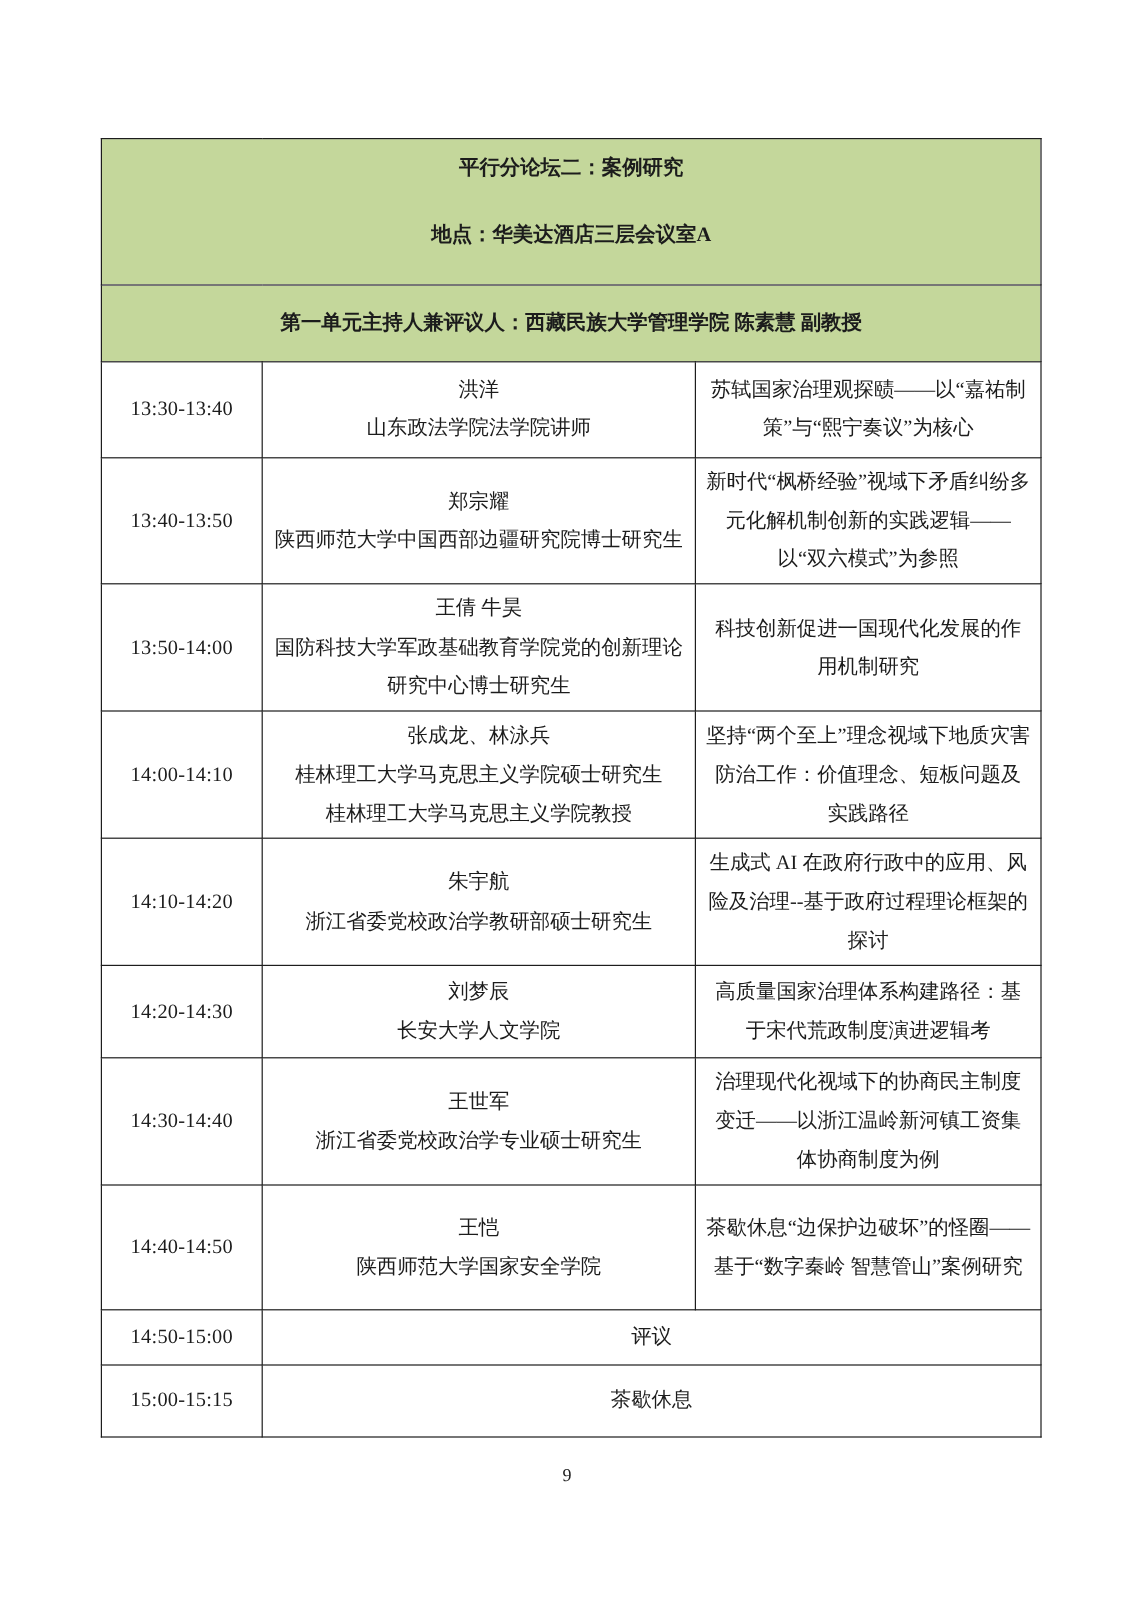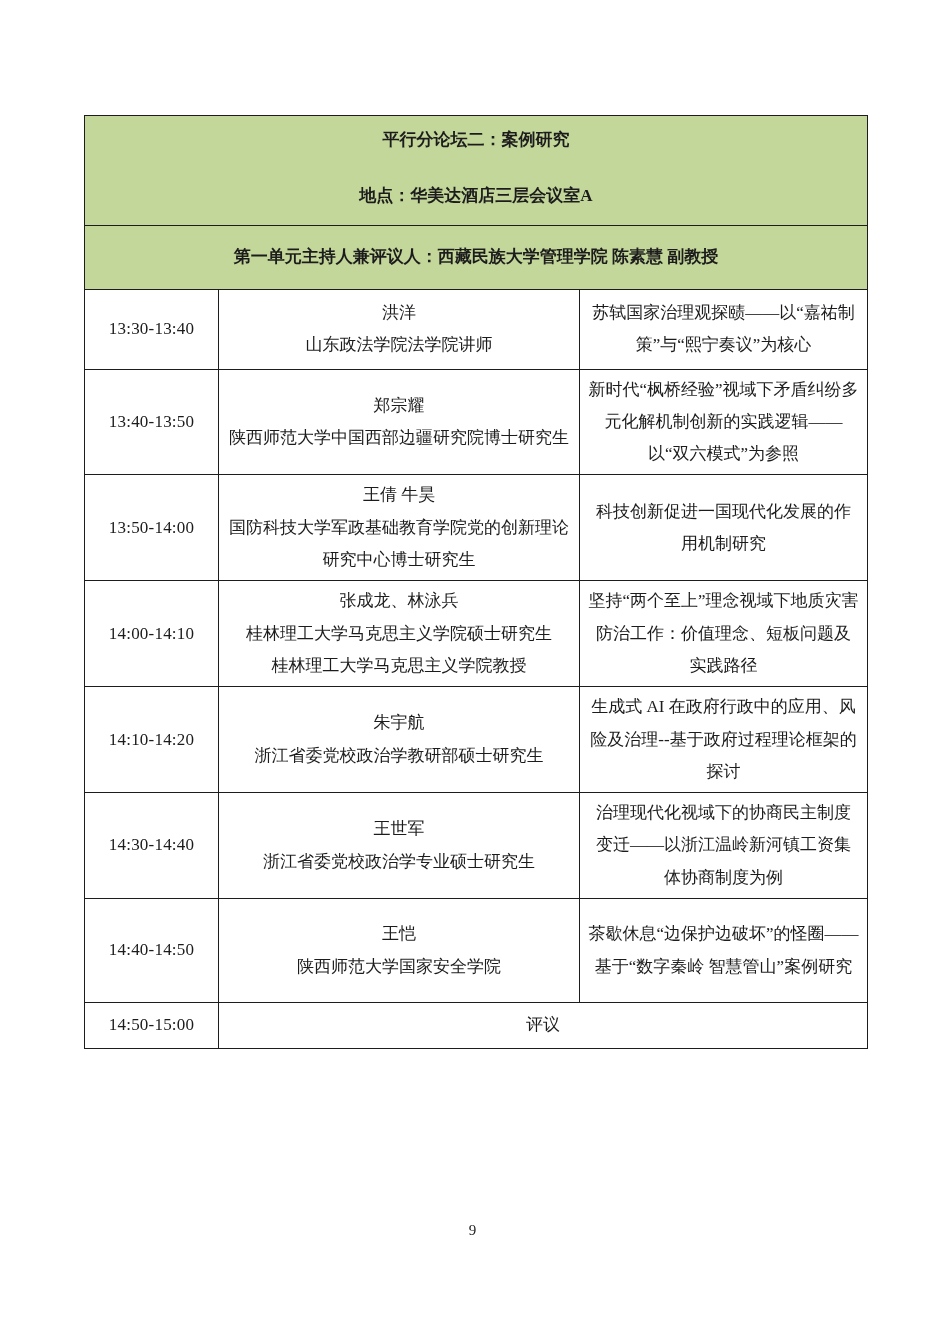--- a/index.html
+++ b/index.html
@@ -21,21 +21,21 @@
   table.program td,table.program th{
     border:1.5px solid var(--border);
     text-align:center;vertical-align:middle;
     padding:4px 8px;
     font-size:17px;line-height:1.9;
     overflow:hidden;
   }
   .green{background:var(--header-bg);font-weight:bold;}
   .forum-cell{font-size:19px;line-height:1.5;}
   .forum-cell .line1{margin:4px 0 0 0;}
-  .forum-cell .line2{margin:24px 0 8px 0;text-align:center;}
+  .forum-cell .line2{margin:24px 0 20px 0;text-align:center;}
   .unit-cell{font-size:17.5px;}
   th.colhead{font-size:18px;font-weight:bold;}
   td.speaker{white-space:pre-line;}
   td.time{font-size:17.5px;letter-spacing:.2px;}
   
   tr.rA{height:97px;} tr.rB{height:64px;} tr.rC{height:57px;}
   tr.r1{height:80px;} tr.r2{height:98px;} tr.r3{height:97px;}
   tr.r4{height:98px;} tr.r5{height:97px;} tr.r6{height:77px;}
   tr.r7{height:96px;} tr.r8{height:104px;} tr.r9{height:46px;}
   tr.r10{height:60px;}
@@ -93,34 +93,44 @@
 桂林理工大学马克思主义学院硕士研究生
 桂林理工大学马克思主义学院教授</td>
       <td class="title">坚持“两个至上”理念视域下地质灾害防治工作：价值理念、短板问题及实践路径</td>
     </tr>
     <tr class="r5">
       <td class="time">14:10-14:20</td>
       <td class="speaker">朱宇航
 浙江省委党校政治学教研部硕士研究生</td>
       <td class="title">生成式 AI 在政府行政中的应用、风险及治理--基于政府过程理论框架的探讨</td>
     </tr>
+    <tr class="r6">
+      <td class="time">14:20-14:30</td>
+      <td class="speaker">刘梦辰
+长安大学人文学院</td>
+      <td class="title">高质量国家治理体系构建路径：基于宋代荒政制度演进逻辑考</td>
+    </tr>
     <tr class="r7">
       <td class="time">14:30-14:40</td>
       <td class="speaker">王世军
 浙江省委党校政治学专业硕士研究生</td>
       <td class="title">治理现代化视域下的协商民主制度变迁——以浙江温岭新河镇工资集体协商制度为例</td>
     </tr>
     <tr class="r8">
       <td class="time">14:40-14:50</td>
       <td class="speaker">王恺
 陕西师范大学国家安全学院</td>
       <td class="title">茶歇休息“边保护边破坏”的怪圈——基于“数字秦岭 智慧管山”案例研究</td>
     </tr>
 
     <tr class="r9">
       <td class="time">14:50-15:00</td>
       <td colspan="2">评议</td>
     </tr>
+    <tr class="r10">
+      <td class="time">15:00-15:15</td>
+      <td colspan="2">茶歇休息</td>
+    </tr>
   </tbody>
     </table>
 
   <div class="page-number">9</div>
 </div>
 
 </body></html>

